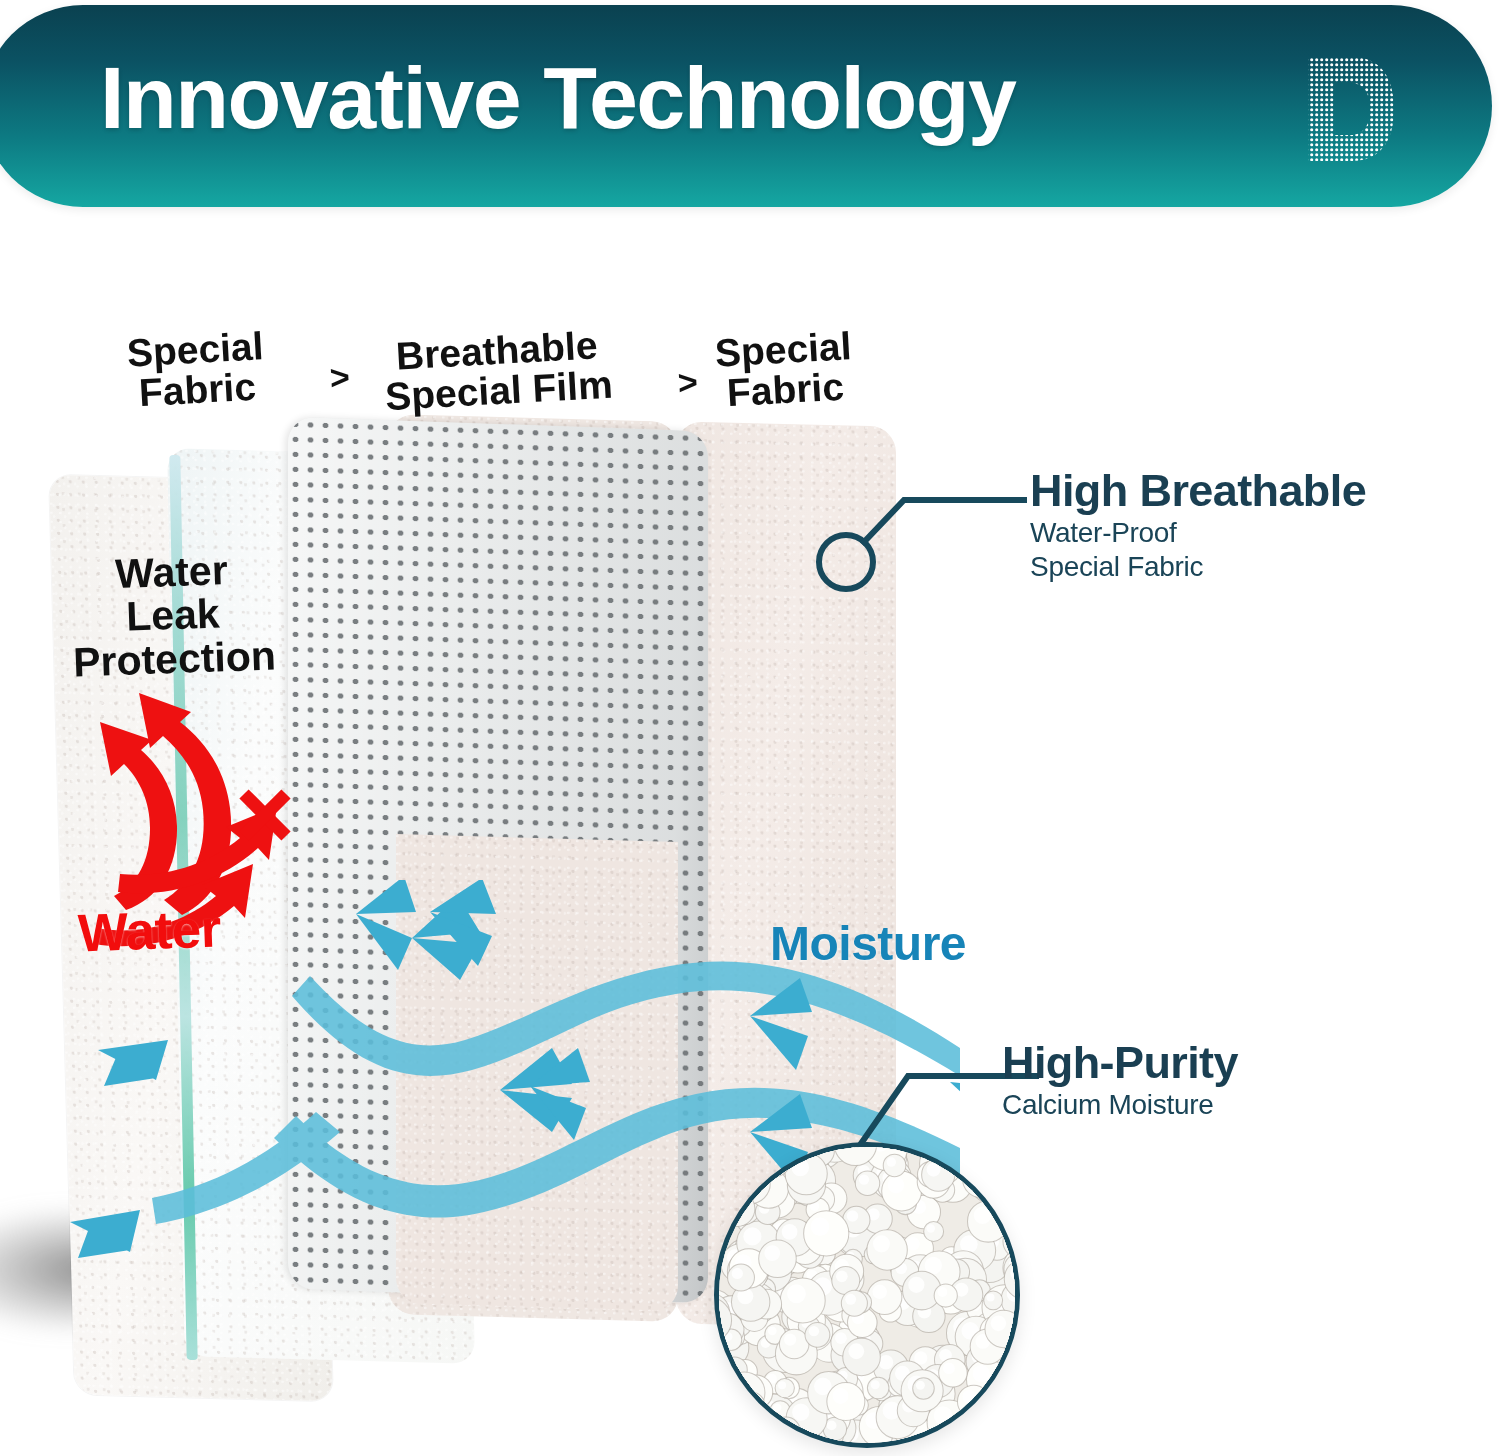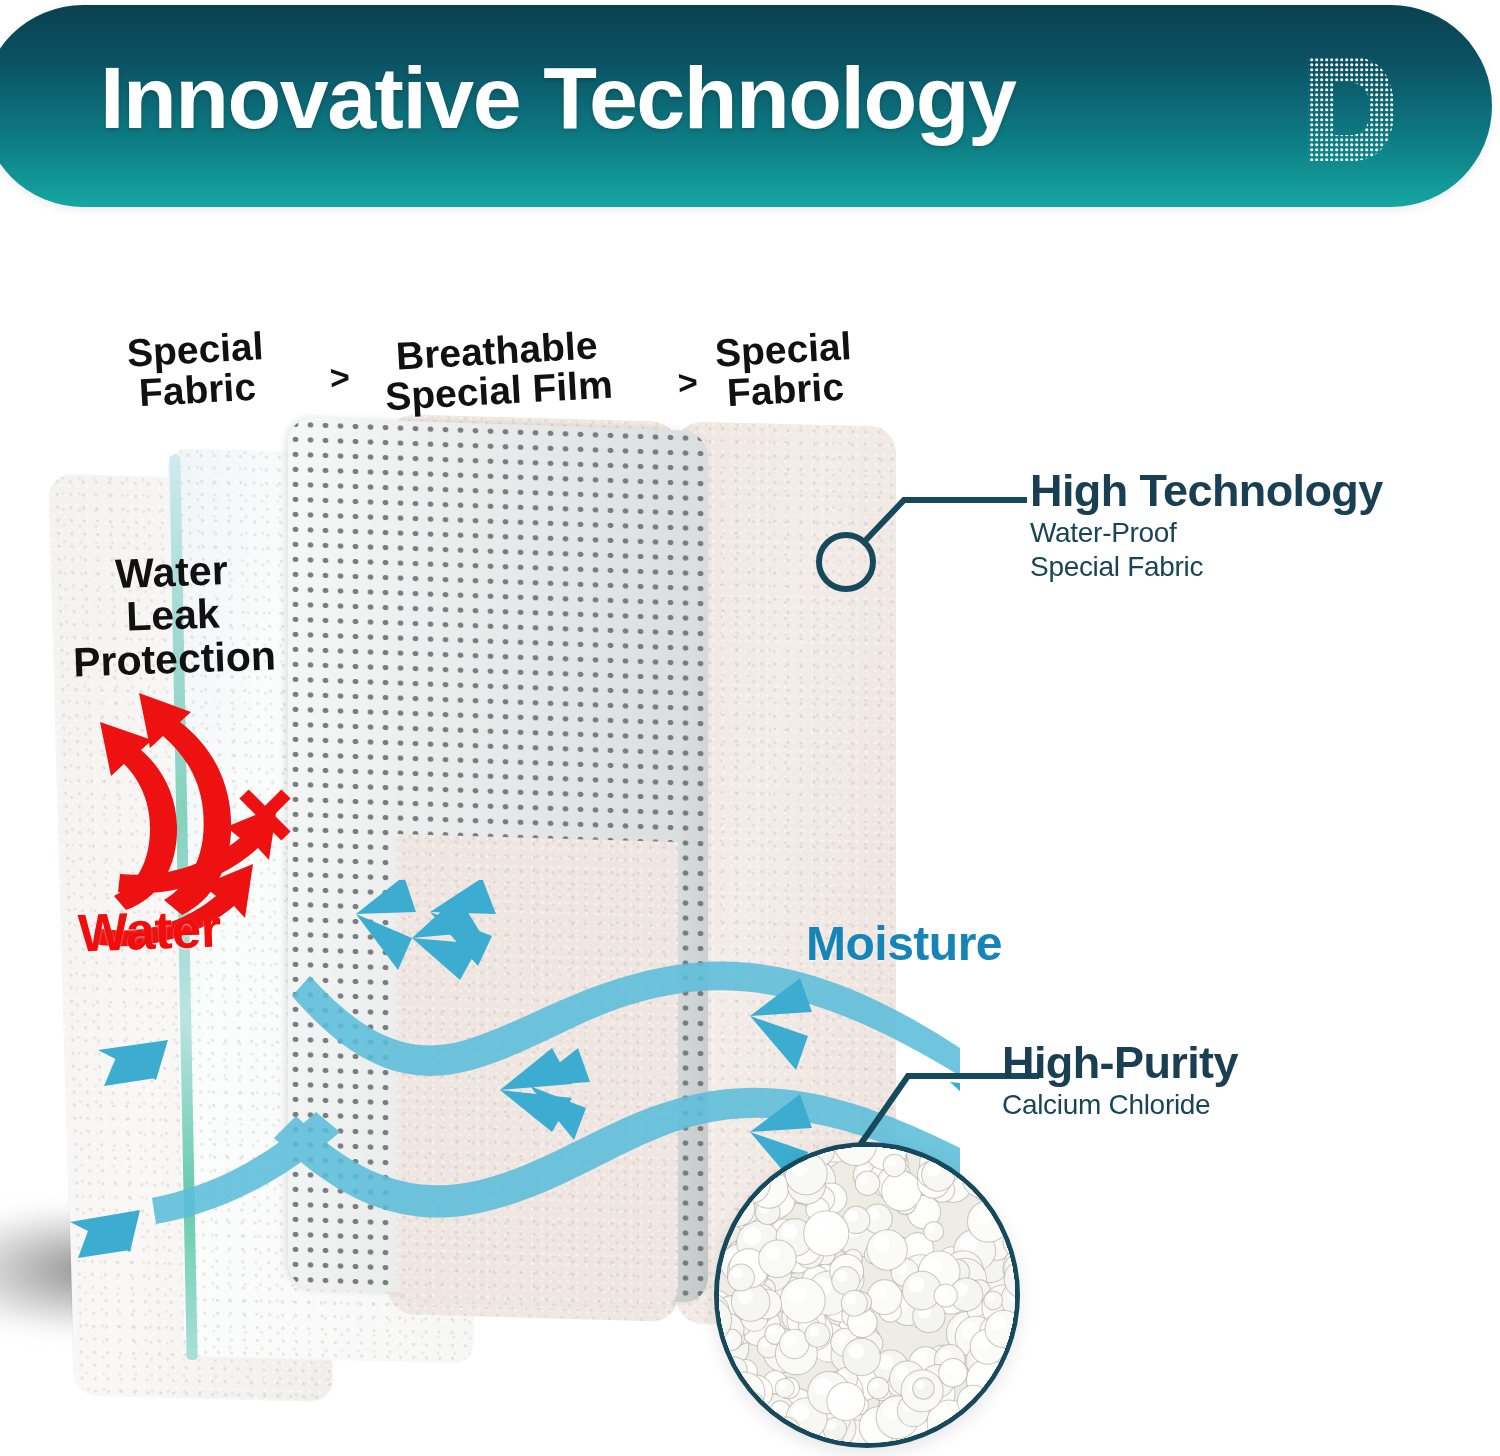--- a/index.html
+++ b/index.html
@@ -136,21 +136,21 @@
     font-size:53px;font-weight:bold;color:#f20d0d;
     letter-spacing:-.5px;transform:rotate(-2deg);
     text-shadow:0 1px 2px rgba(255,255,255,.6);
   }
   #red-arrows{position:absolute;left:30px;top:660px;width:320px;height:300px;}
   #red-x{position:absolute;left:236px;top:786px;width:58px;height:58px;}
 
   
   #blue-flow{position:absolute;left:60px;top:880px;width:900px;height:430px;}
   #lbl-moisture{
-    position:absolute;left:806px;top:916px;
+    position:absolute;left:770px;top:916px;
     font-size:48px;font-weight:bold;color:#1784b8;
     letter-spacing:-.5px;
     text-shadow:0 1px 2px rgba(255,255,255,.55);
   }
 
   
   .callout{position:absolute;}
   .callout .head{
     font-size:45px;font-weight:bold;color:#1a3f52;line-height:1.12;
     letter-spacing:-.6px;white-space:nowrap;
@@ -316,31 +316,31 @@
     </g>
   </svg>
 
   <div id="lbl-moisture">Moisture</div>
 
   <svg id="leader-absorbent" viewBox="0 0 250 140">
     <circle cx="46" cy="92" r="27" fill="none" stroke="#17495c" stroke-width="6"></circle>
     <path d="M 64 72 L 104 30 L 224 30" fill="none" stroke="#17495c" stroke-width="6" stroke-linecap="square"></path>
   </svg>
   <div class="callout" id="callout-absorbent">
-    <div class="head">High Technology</div>
+    <div class="head">High Breathable</div>
     <div class="sub">Water-Proof</div>
     <div class="sub">Special Fabric</div>
   </div>
 
   <svg id="leader-purity" viewBox="0 0 230 130">
     <path d="M 8 122 L 72 30 L 200 30" fill="none" stroke="#17495c" stroke-width="6" stroke-linecap="square"></path>
   </svg>
   <div class="callout" id="callout-purity">
     <div class="head">High-Purity</div>
-    <div class="sub">Calcium Chloride</div>
+    <div class="sub">Calcium Moisture</div>
   </div>
 
   <div id="cacl-circle">
     <svg class="pellets" viewBox="0 0 300 300">
       <rect width="300" height="300" fill="#efece6"></rect>
       <g id="pellet-group">
           <circle cx="-4.8" cy="230.3" r="12.8" fill="rgb(249,249,246)" stroke="rgba(165,158,150,0.55)" stroke-width="1"></circle>
           <circle cx="-8.4" cy="226.5" r="5.4" fill="rgba(255,255,255,0.85)"></circle>
           <circle cx="205.3" cy="69.1" r="16.3" fill="rgb(253,253,250)" stroke="rgba(165,158,150,0.55)" stroke-width="1"></circle>
           <circle cx="200.7" cy="64.2" r="6.9" fill="rgba(255,255,255,0.85)"></circle>

